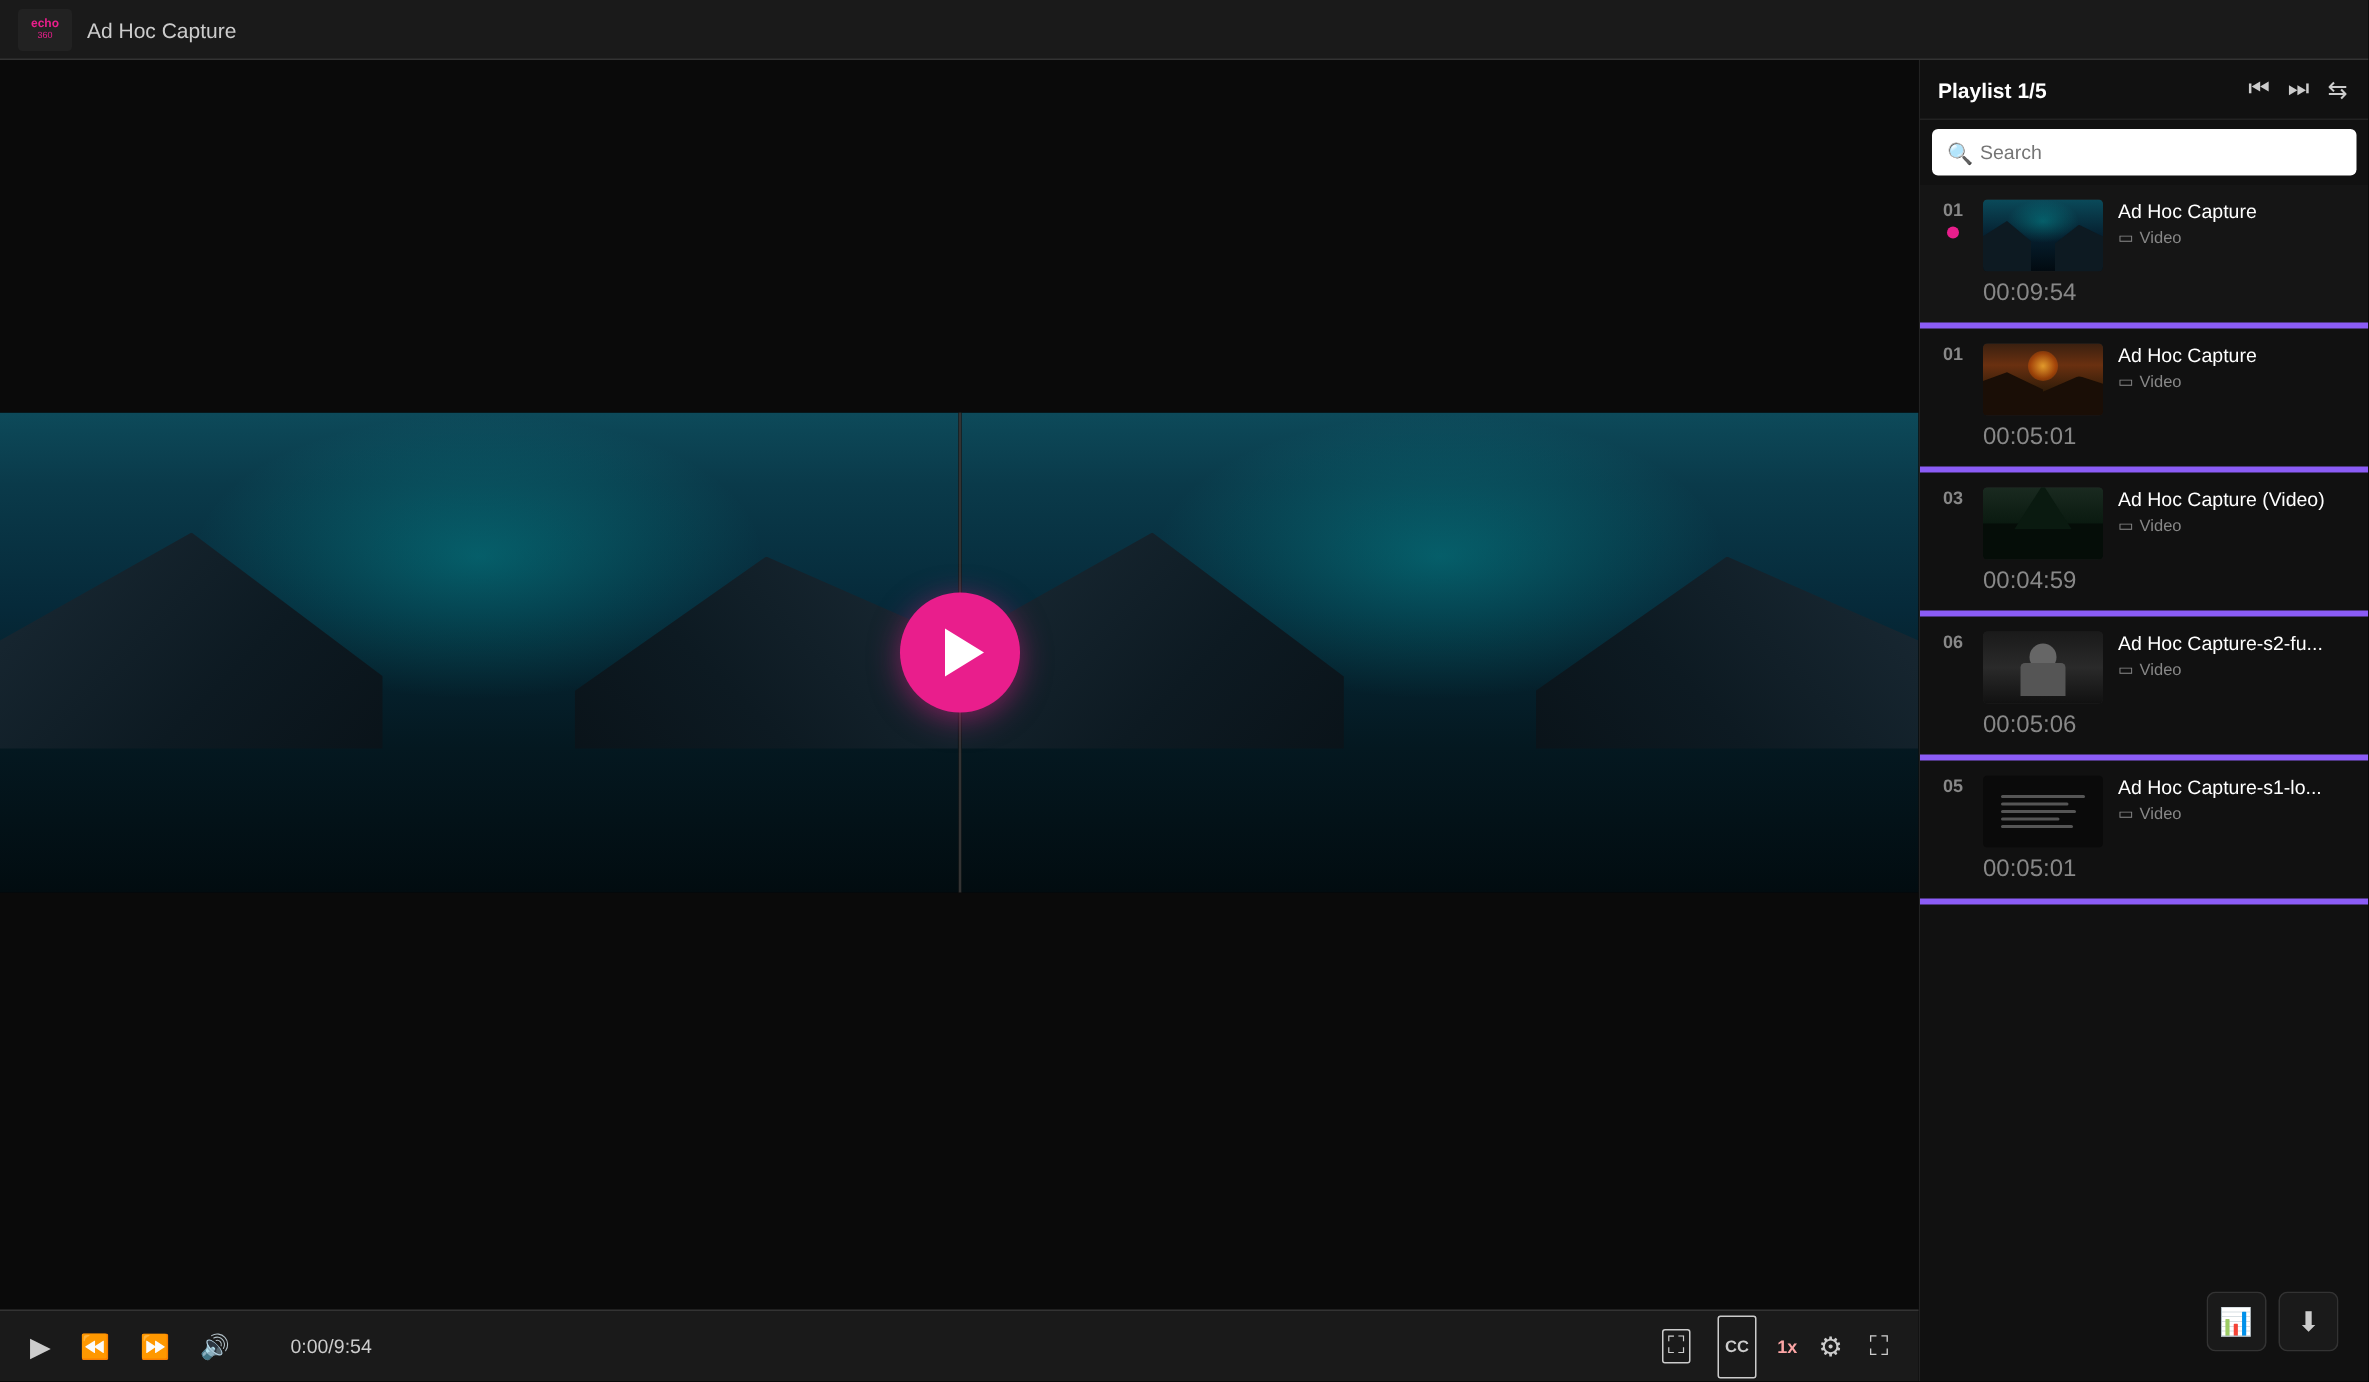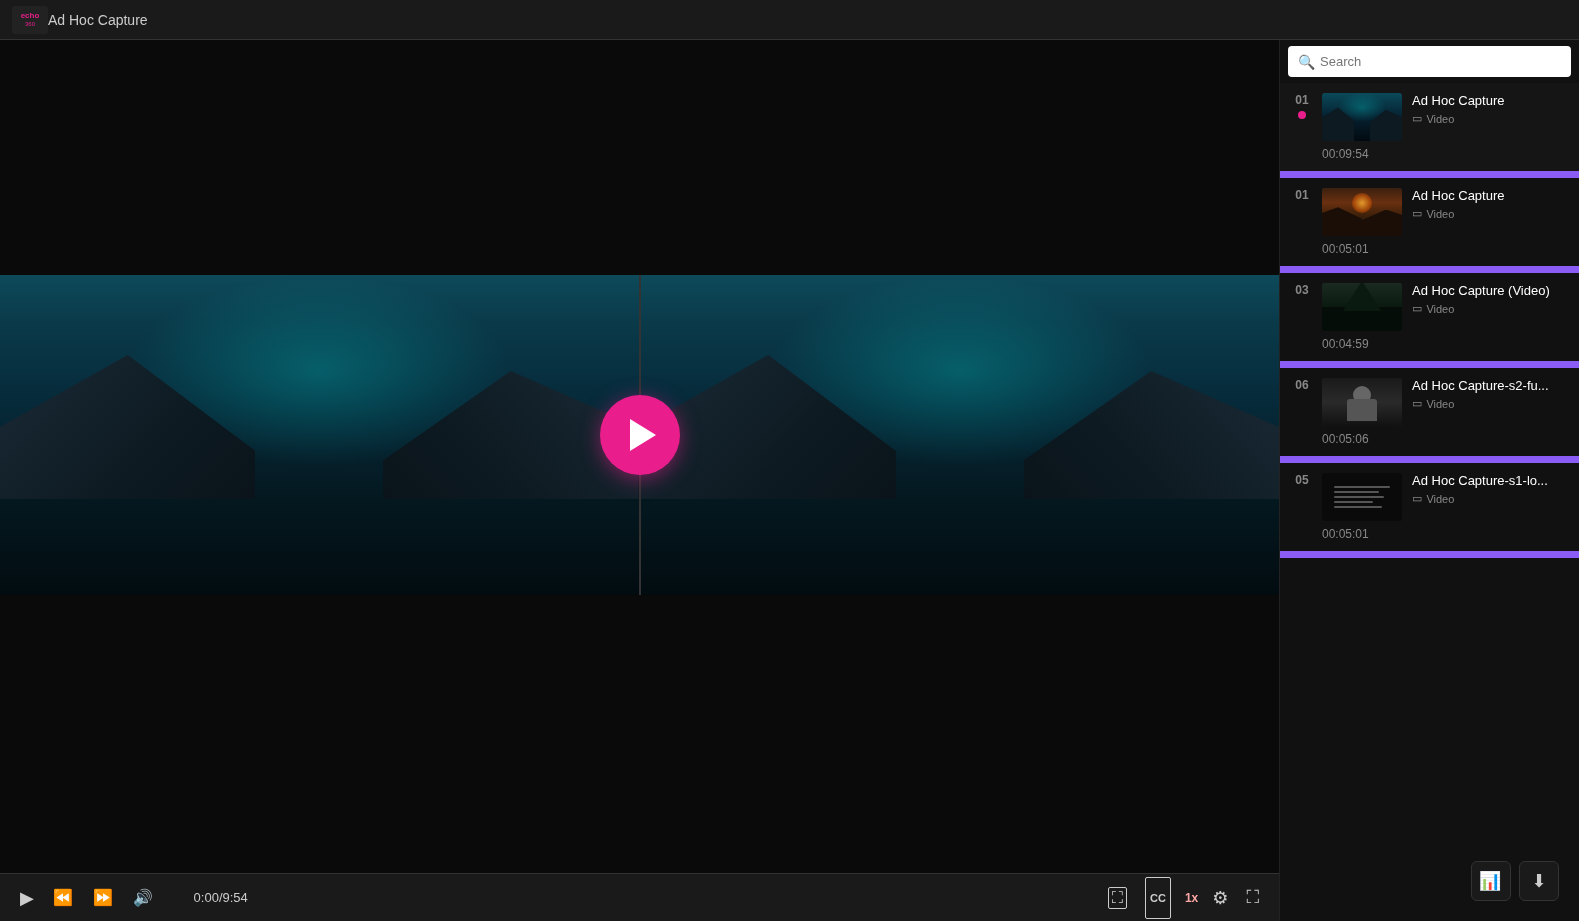--- a/index.html
+++ b/index.html
@@ -20,20 +20,21 @@
       align-items: center;
       background: #1a1a1a;
       height: 40px;
       padding: 0 12px;
       border-bottom: 1px solid #333;
       flex-shrink: 0;
     }
     .logo-area {
       display: flex;
       align-items: center;
+      gap: 10px;
     }
     .logo-box {
       width: 36px;
       height: 28px;
       background: #222;
       display: flex;
       align-items: center;
       justify-content: center;
       border-radius: 3px;
       position: relative;
@@ -284,21 +285,21 @@
     
     .playlist-list {
       flex: 1;
       overflow-y: auto;
     }
 
     .playlist-item {
       display: flex;
       flex-direction: column;
       padding: 10px 12px;
-      border-bottom: 7px solid #8b5cf6;
+      border-bottom: 4px solid #8b5cf6;
       cursor: pointer;
       position: relative;
     }
 
     .playlist-item.active {
       background: #151515;
     }
 
     .playlist-item-top {
       display: flex;
@@ -400,21 +401,21 @@
       font-size: 11px;
       color: #888;
     }
 
     .item-type-label {
       font-size: 11px;
       color: #888;
     }
 
     .item-duration {
-      font-size: 12px;
+      font-size: 16px;
       color: #888;
       margin-top: 6px;
       padding-left: 30px;
     }
 
     
     .bottom-icons {
       position: fixed;
       bottom: 20px;
       right: 20px;
@@ -528,20 +529,34 @@
         <button class="ctrl-btn">
           <span style="font-size:18px;">⛶</span>
         </button>
       </div>
     </div>
 
   </div>
 
   <div class="sidebar">
 
+    <div class="sidebar-header">
+      <span class="playlist-title">Playlist 1/5</span>
+      <div class="sidebar-controls">
+        <button class="sidebar-ctrl-btn">
+          <span>⏮</span>
+        </button>
+        <button class="sidebar-ctrl-btn">
+          <span>⏭</span>
+        </button>
+        <button class="sidebar-ctrl-btn">
+          <span>⇆</span>
+        </button>
+      </div>
+    </div>
 
     <div class="search-box">
       <span class="search-icon-pos">🔍</span>
       <input class="search-input" type="text" placeholder="Search" style="">
     </div>
 
     <div class="playlist-list">
 
     <div class="playlist-item active">
       <div class="playlist-item-top">

